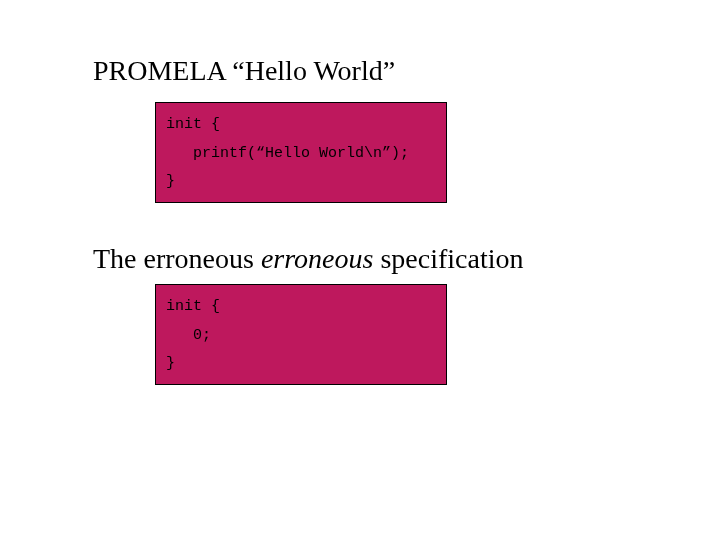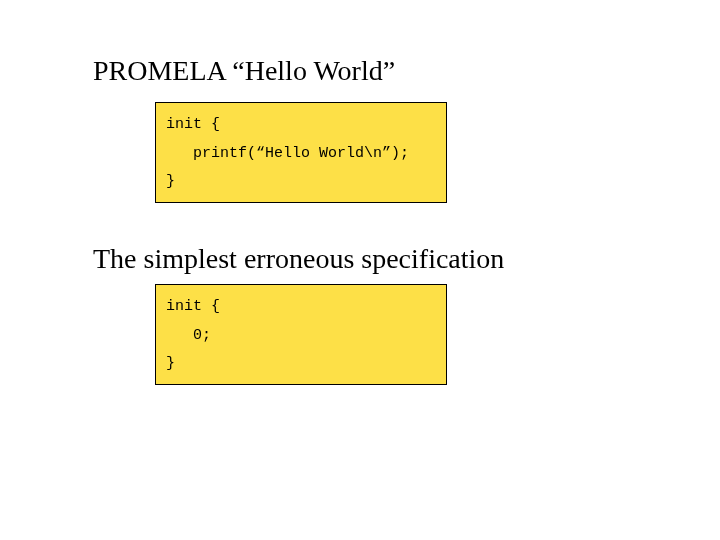--- a/index.html
+++ b/index.html
@@ -22,24 +22,25 @@
     color: #000;
     line-height: 1.1;
   }
   .subheading {
     position: absolute;
     font-size: 28px;
     color: #000;
     line-height: 1.1;
   }
   .italic {
+    font-style: italic;
   }
   .codebox {
     position: absolute;
-    background: #fde047;
+    background: #be185d;
     border: 1px solid #000;
     box-sizing: border-box;
     font-family: "Courier New", Courier, monospace;
     font-size: 15px;
     color: #000;
     padding: 8px 10px 10px 10px;
     white-space: pre;
     line-height: 1.9;
   }
 </style>
@@ -47,19 +48,19 @@
 <body>
 
 <div class="slide">
 
   <div class="heading" style="left:56px; top:56px;">PROMELA “Hello World”</div>
 
   <div class="codebox" style="left:118px; top:102px; width:292px; height:101px;"><span>init {</span>
 <span>   printf(“Hello World\n”);</span>
 <span>}</span></div>
 
-  <div class="subheading" style="left:56px; top:244px;"><span>The simplest </span><span class="italic">erroneous</span><span> specification</span></div>
+  <div class="subheading" style="left:56px; top:244px;"><span>The erroneous </span><span class="italic">erroneous</span><span> specification</span></div>
 
   <div class="codebox" style="left:118px; top:284px; width:292px; height:101px;"><span>init {</span>
 <span>   0;</span>
 <span>}</span></div>
 
 </div>
 
 </body></html>

